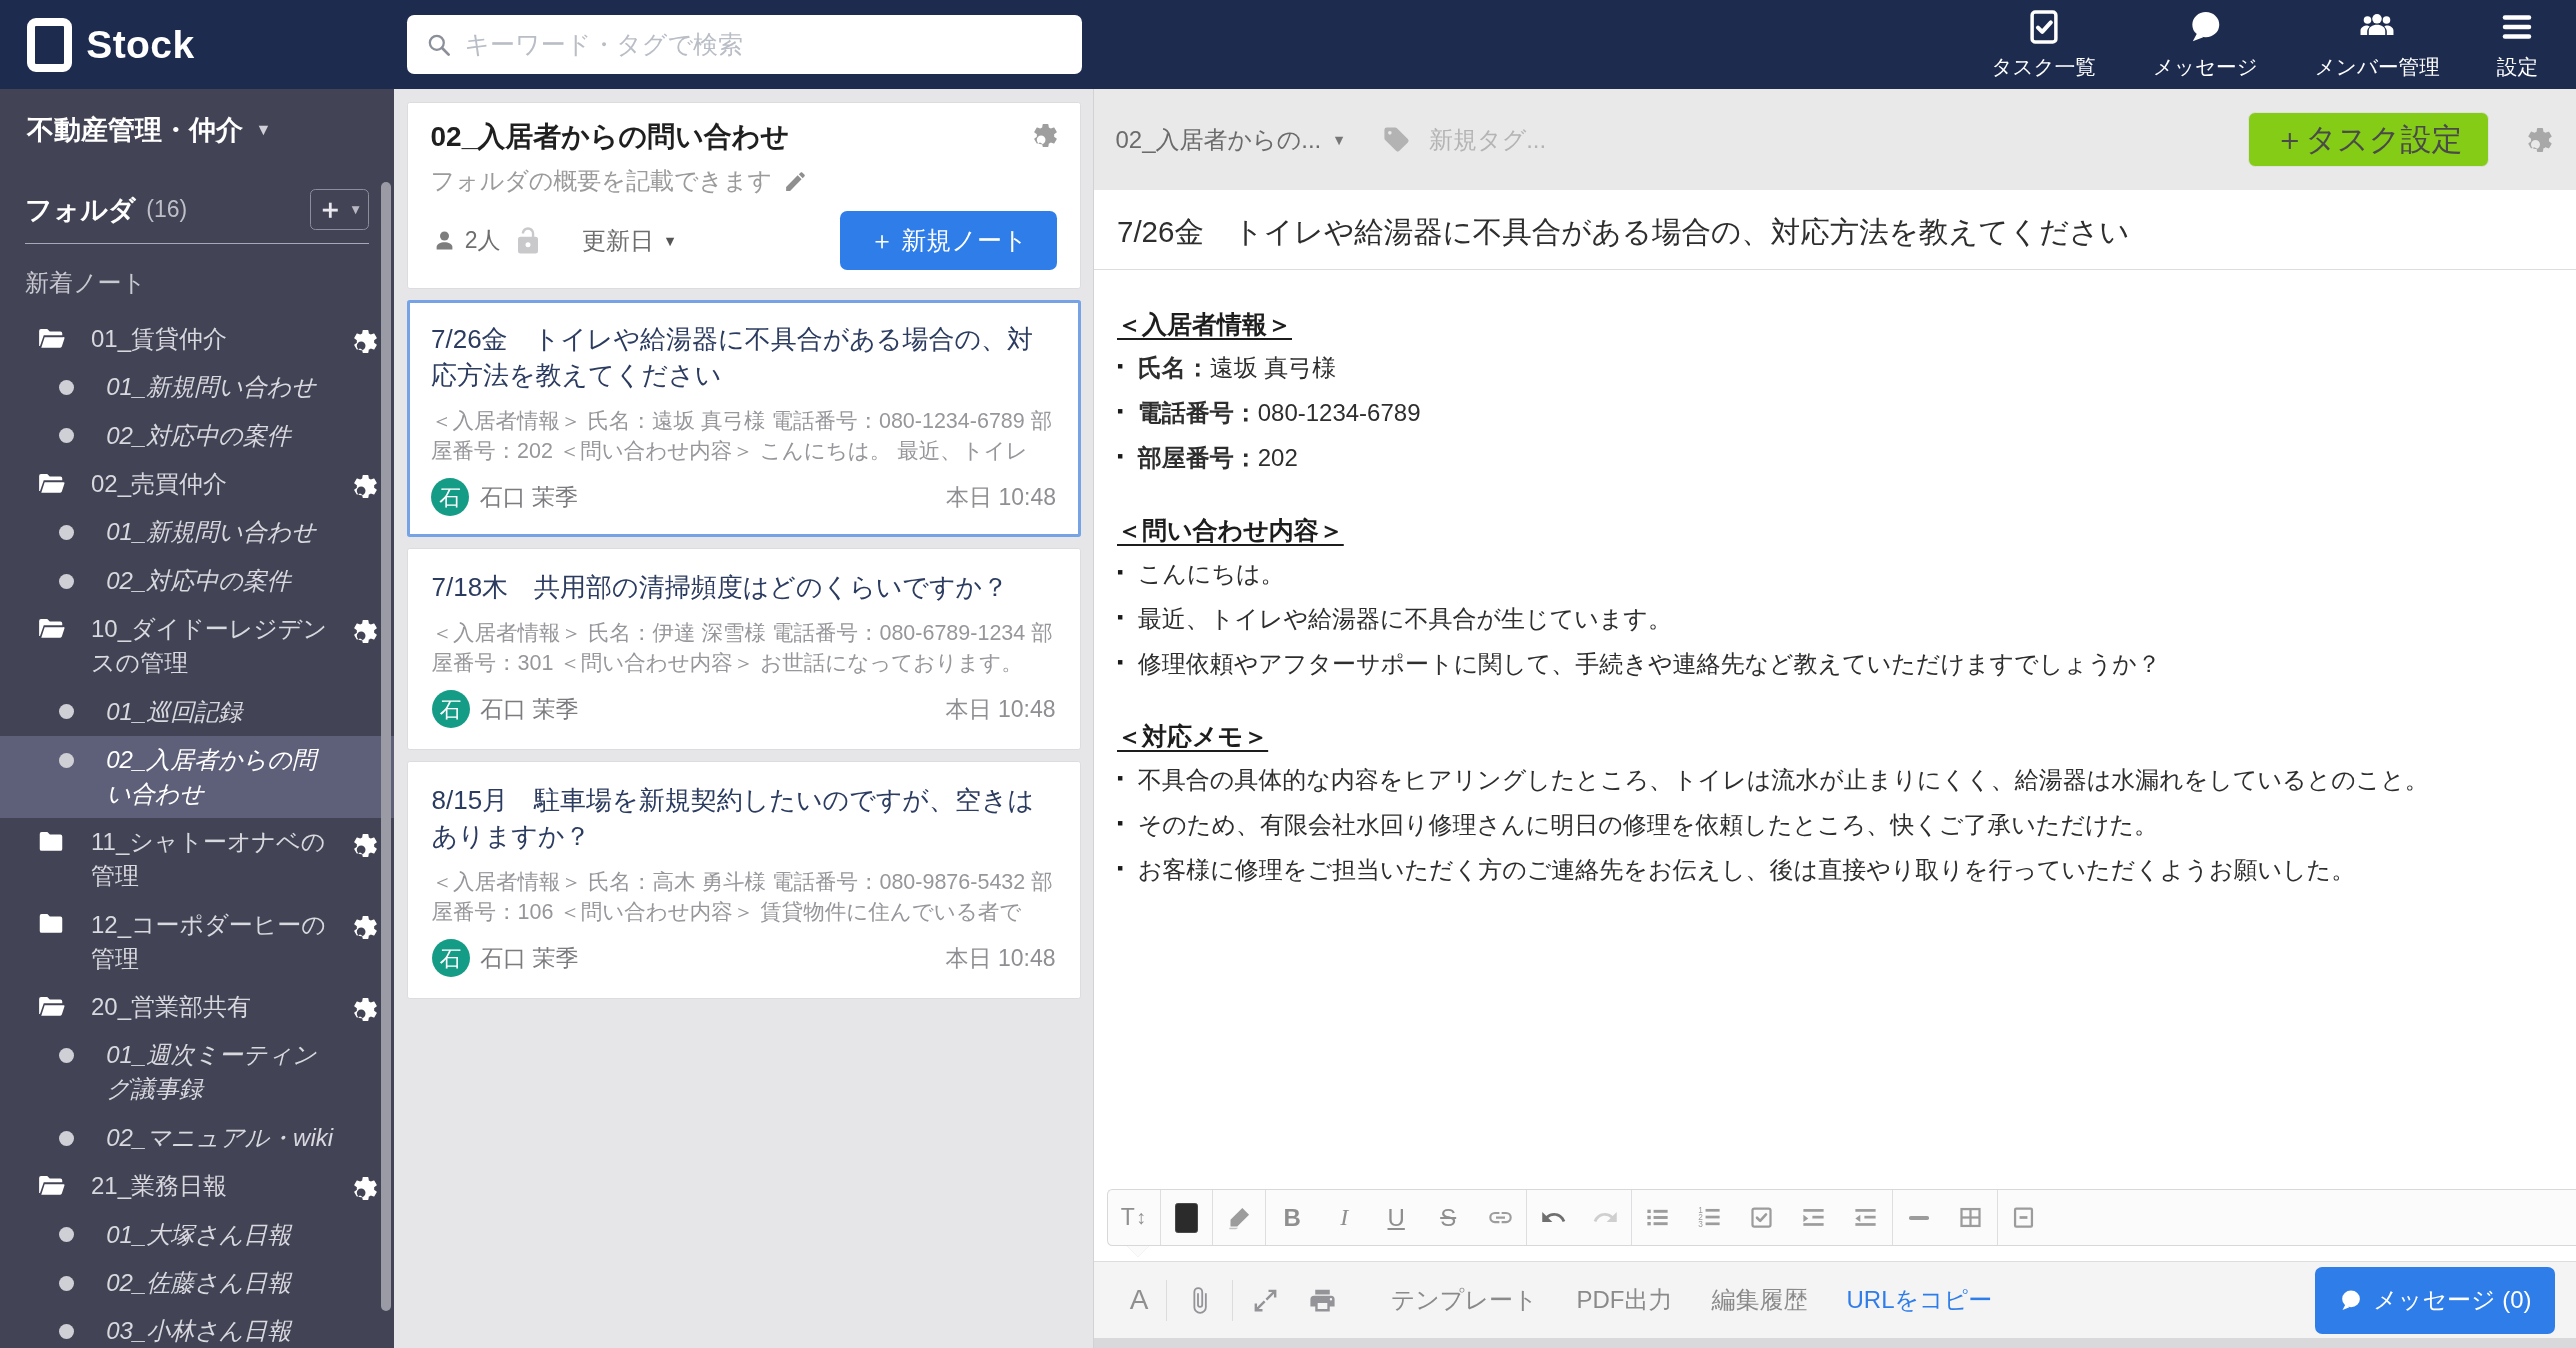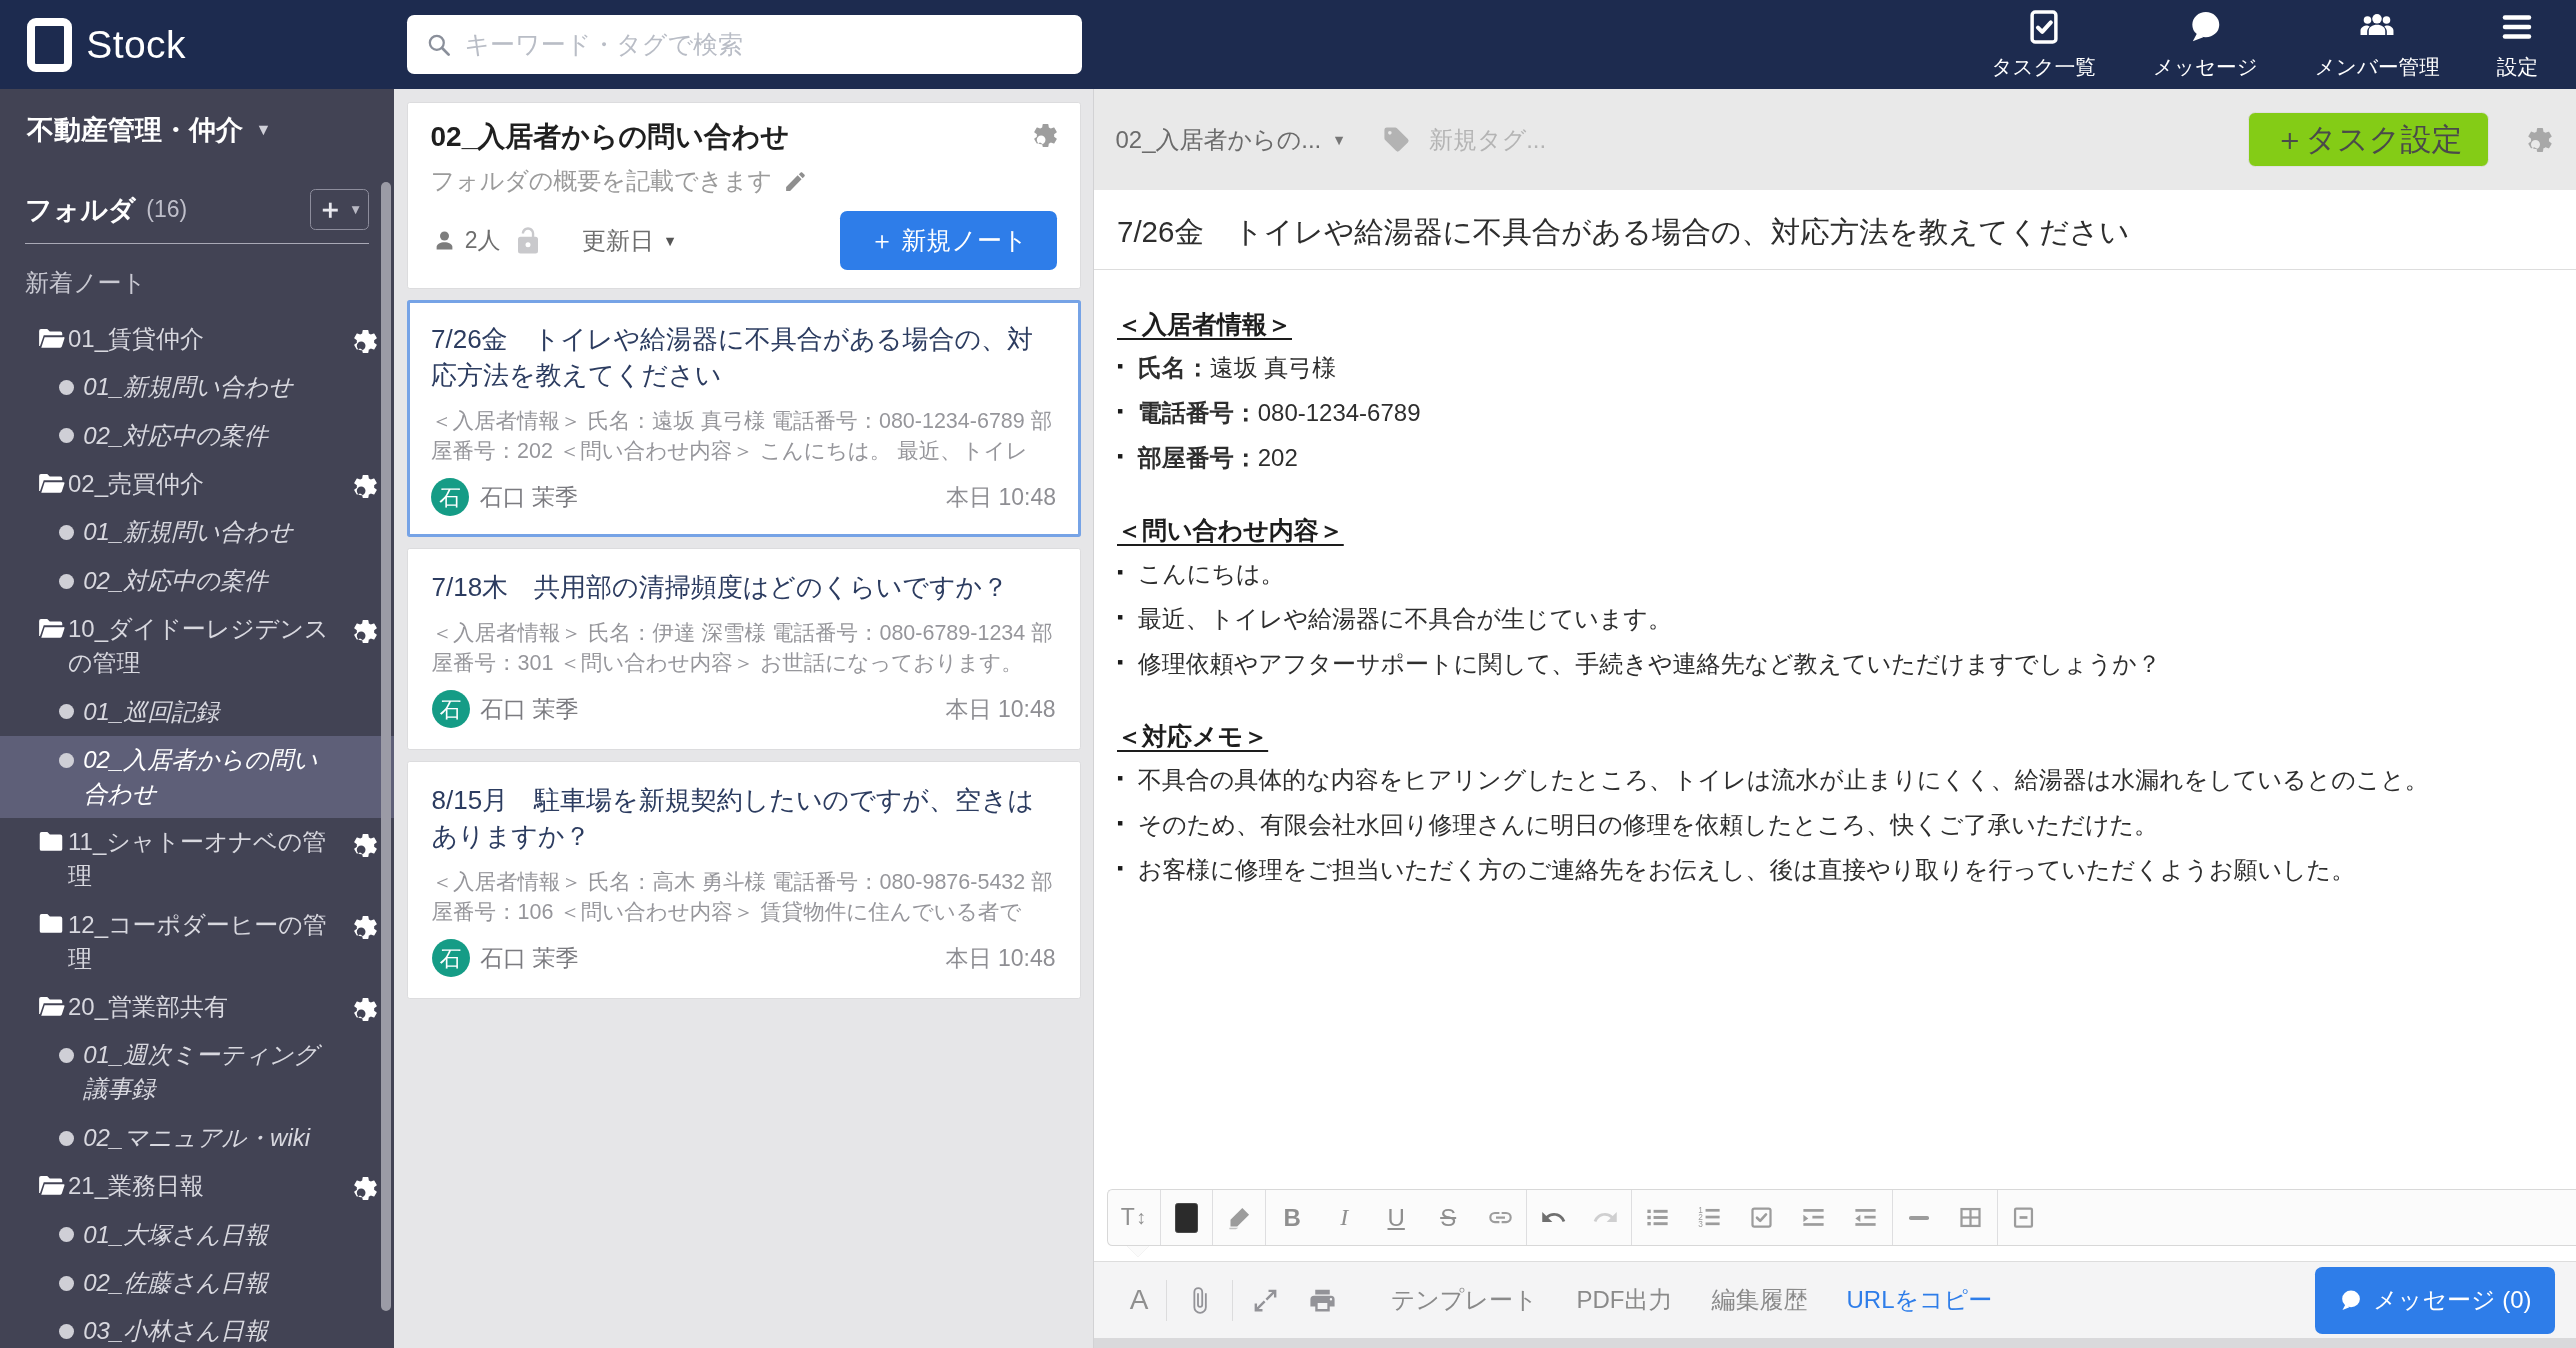--- a/index.html
+++ b/index.html
@@ -13,21 +13,21 @@
   .ic { display:inline-flex; align-items:center; justify-content:center; }
   .ic svg { width:100%; height:100%; }
 
   
   .topbar {
     height: 89px; background: #1d2b4f; flex: 0 0 auto;
     display: flex; align-items: center; position: relative;
   }
   .logo { display:flex; align-items:center; gap:14.3px; padding-left:27px; }
   .logo-mark { width:45px; height:54px; border:8px solid #fff; border-radius:9px; }
-  .logo-text { color:#fff; font-size:39px; font-weight:normal; letter-spacing:0.4px; }
+  .logo-text { color:#fff; font-size:39px; font-weight:bold; letter-spacing:0.4px; }
   .searchbox {
     position:absolute; left:407px; top:15px; width:675px; height:59px;
     background:#fff; border-radius:7.2px; display:flex; align-items:center; padding:0 18px; gap:12.5px;
   }
   .searchbox .ic { width:27px; height:27px; color:#8a8f9a; flex:0 0 auto; }
   .searchbox input {
     border:none; outline:none; flex:1; font-size:25px; color:#333;
     font-family:inherit; background:transparent;
   }
   .searchbox input::placeholder { color:#b9bdc6; }
@@ -46,21 +46,21 @@
   .folders-head { margin-top:41px; padding:0 25px; display:flex; align-items:center; }
   .folders-title { font-size:27px; font-weight:bold; color:#fff; }
   .folders-count { font-size:23px; color:#bfbfca; margin-left:10.7px; }
   .folder-add { margin-left:auto; width:59px; height:41px; border:1.8px solid #8d8d9c; border-radius:5.4px;
     display:flex; align-items:center; justify-content:center; gap:5.4px; color:#e8e8ee; cursor:pointer; }
   .folder-add .plus { font-size:27px; font-weight:bold; line-height:1; }
   .folder-add .caret { font-size:13.4px; color:#b9b9c4; }
   .folders-rule { margin:12.5px 25px 0 25px; border-bottom:1.8px solid #a9a9b6; }
   .newnotes { padding:23px 25px 7.2px 25px; font-size:24px; color:#c9c9d2; cursor:pointer; }
   .slist { margin-top:9px; }
-  .srow { position:relative; display:flex; align-items:flex-start; gap:2px;
+  .srow { position:relative; display:flex; align-items:flex-start; gap:25px;
     padding:7.2px 54px 7.2px 36px; font-size:24px; line-height:34px; color:#d8d8df; cursor:pointer; }
   .srow .ic { width:30px; height:30px; color:#fff; flex:0 0 auto; margin-top:1.8px; }
   .srow .dot { width:15px; height:15px; border-radius:50%; background:#cfcfd6; flex:0 0 auto; margin:9.8px 7.2px 0 0; }
   .srow.child { padding-left:59px;font-style:italic; }
   .srow.selected { background:#5e5f78; color:#fff; }
   .srow .gear { position:absolute; right:14.3px; top:10.7px; width:29px; height:29px; color:#fff; cursor:pointer; }
   .sb-scroll { position:absolute; right:2.7px; top:93px; width:10.7px; height:1129px; background:#9b9ba6; border-radius:5.4px; }
 
   
   .middle { width:699px; flex:0 0 auto; background:#e6e6e8; padding:12.5px; overflow:hidden; }

